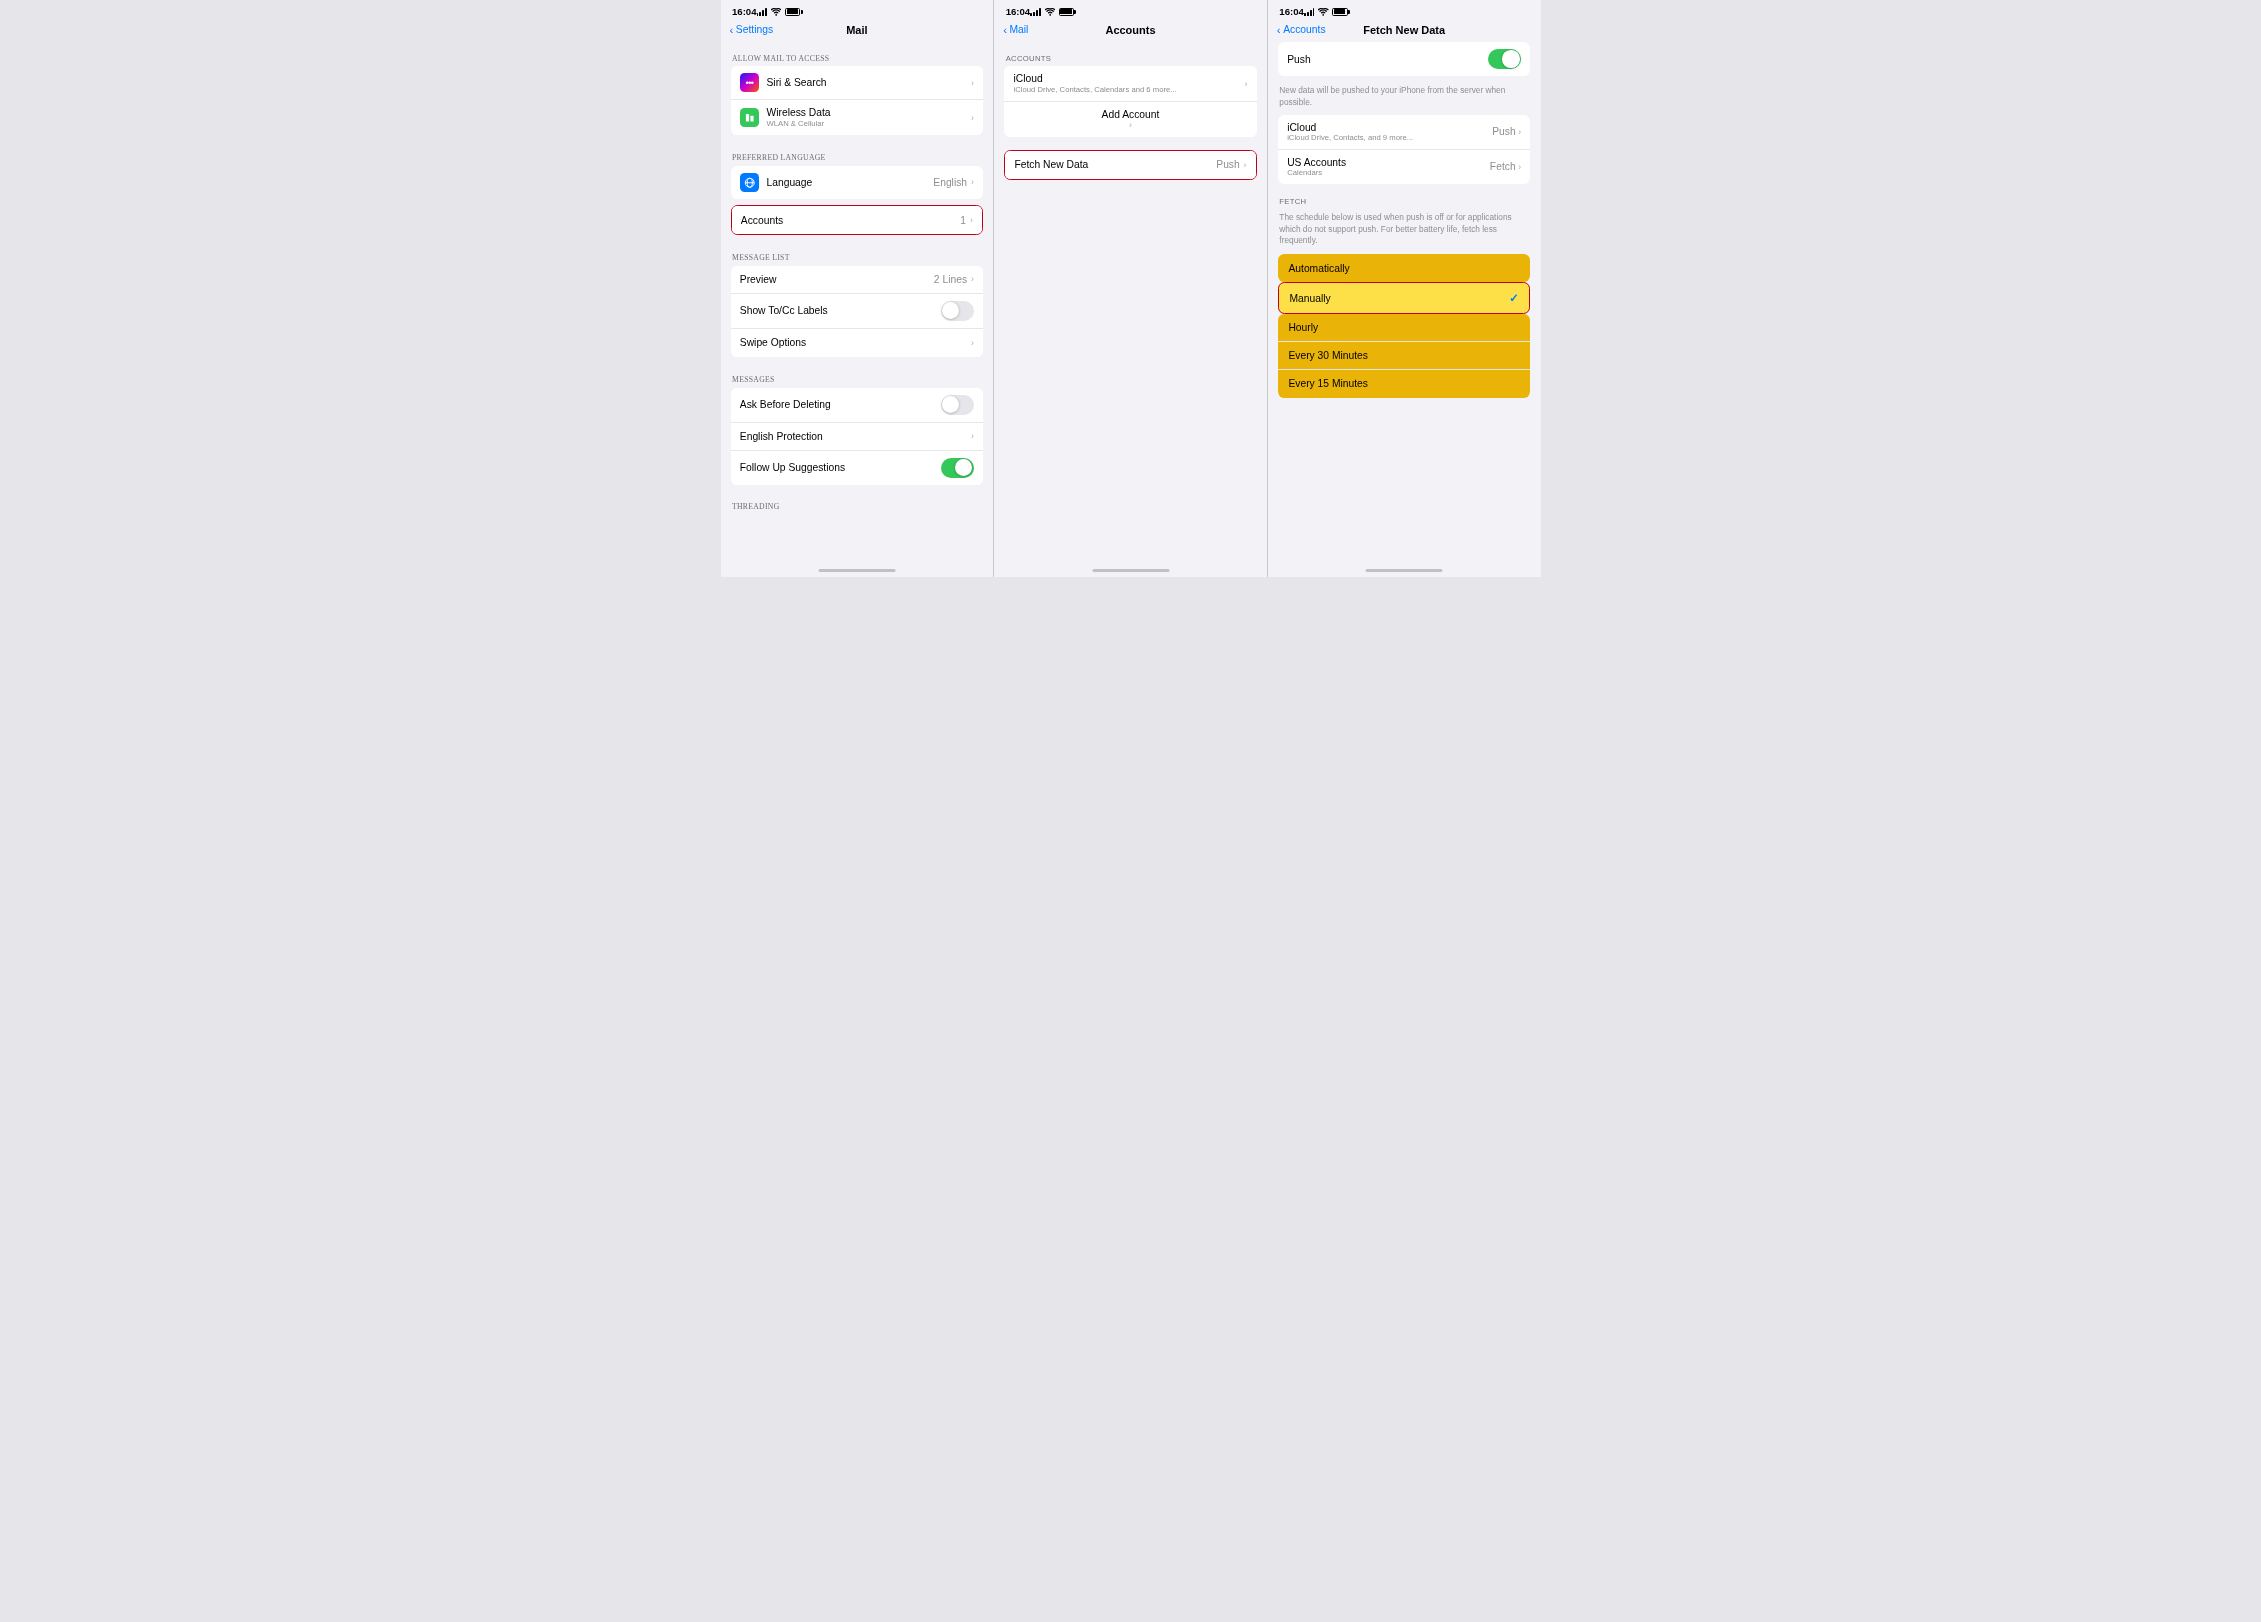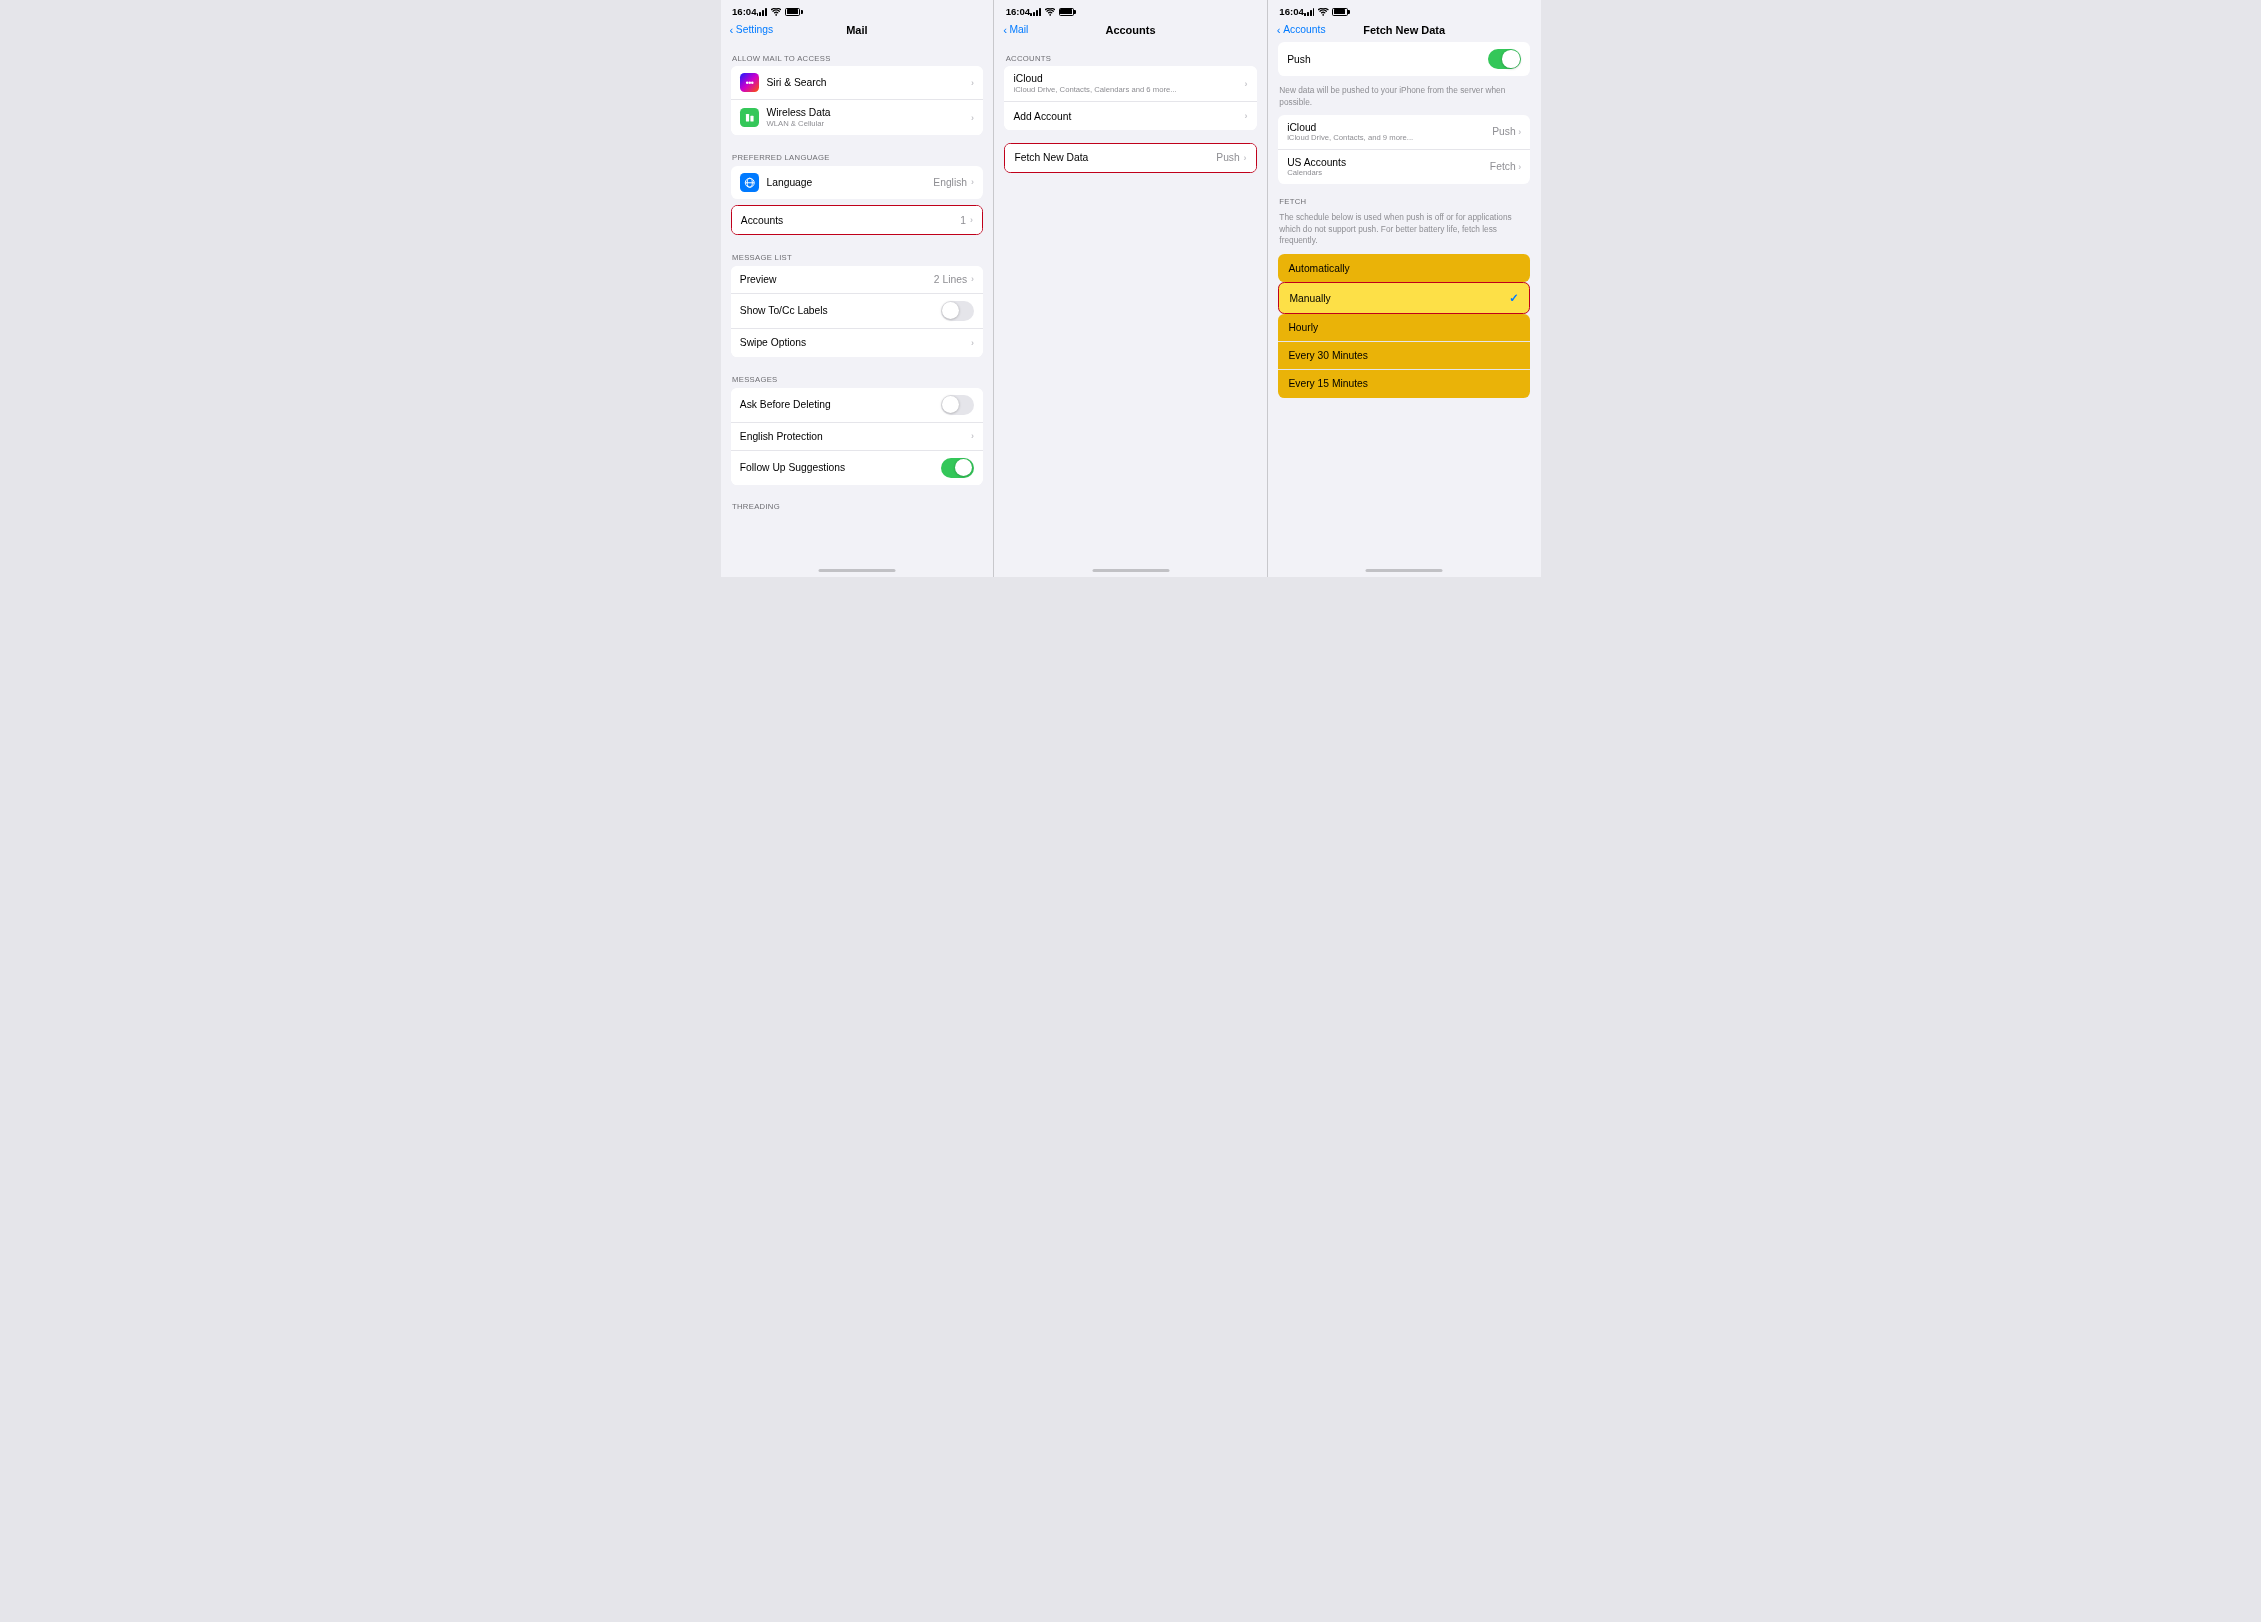--- a/index.html
+++ b/index.html
@@ -116,20 +116,21 @@
     }
 
     
     .section-header {
       font-size: 7.7px;
       font-weight: 400;
       color: #6d6d72;
       text-transform: uppercase;
       letter-spacing: 0.3px;
       padding: 11.5px 11.5px 3.8px 11.5px;
+      font-family: Liberation Serif, serif;
     }
 
     
     .settings-group {
       background: #fff;
       border-radius: 6.4px;
       margin: 0 10.3px 6.4px 10.3px;
       overflow: hidden;
     }
     .settings-row {
@@ -452,21 +453,21 @@
 
     <div class="s2-section-header">ACCOUNTS</div>
     <div class="settings-group">
       <div class="settings-row">
         <div style="flex:1">
           <div class="settings-row-label">iCloud</div>
           <div class="settings-row-sublabel">iCloud Drive, Contacts, Calendars and 6 more...</div>
         </div>
         <span class="chevron-right">›</span>
       </div>
-      <div class="settings-row" style="border-bottom:none;">
+      <div class="settings-row" style="border-bottom:none;flex-direction:column;">
         <div class="settings-row-label">Add Account</div>
         <span class="chevron-right">›</span>
       </div>
     </div>
 
     <div style="margin: 6.4px 10.3px 6.4px 10.3px; border: 1.6px solid #c0001a; border-radius: 6.4px;">
       <div class="settings-row" style="border-radius: 5.1px; background:#fff; border-bottom:none;">
         <div class="settings-row-label">Fetch New Data</div>
         <span class="settings-row-value">Push</span>
         <span class="chevron-right">›</span>

